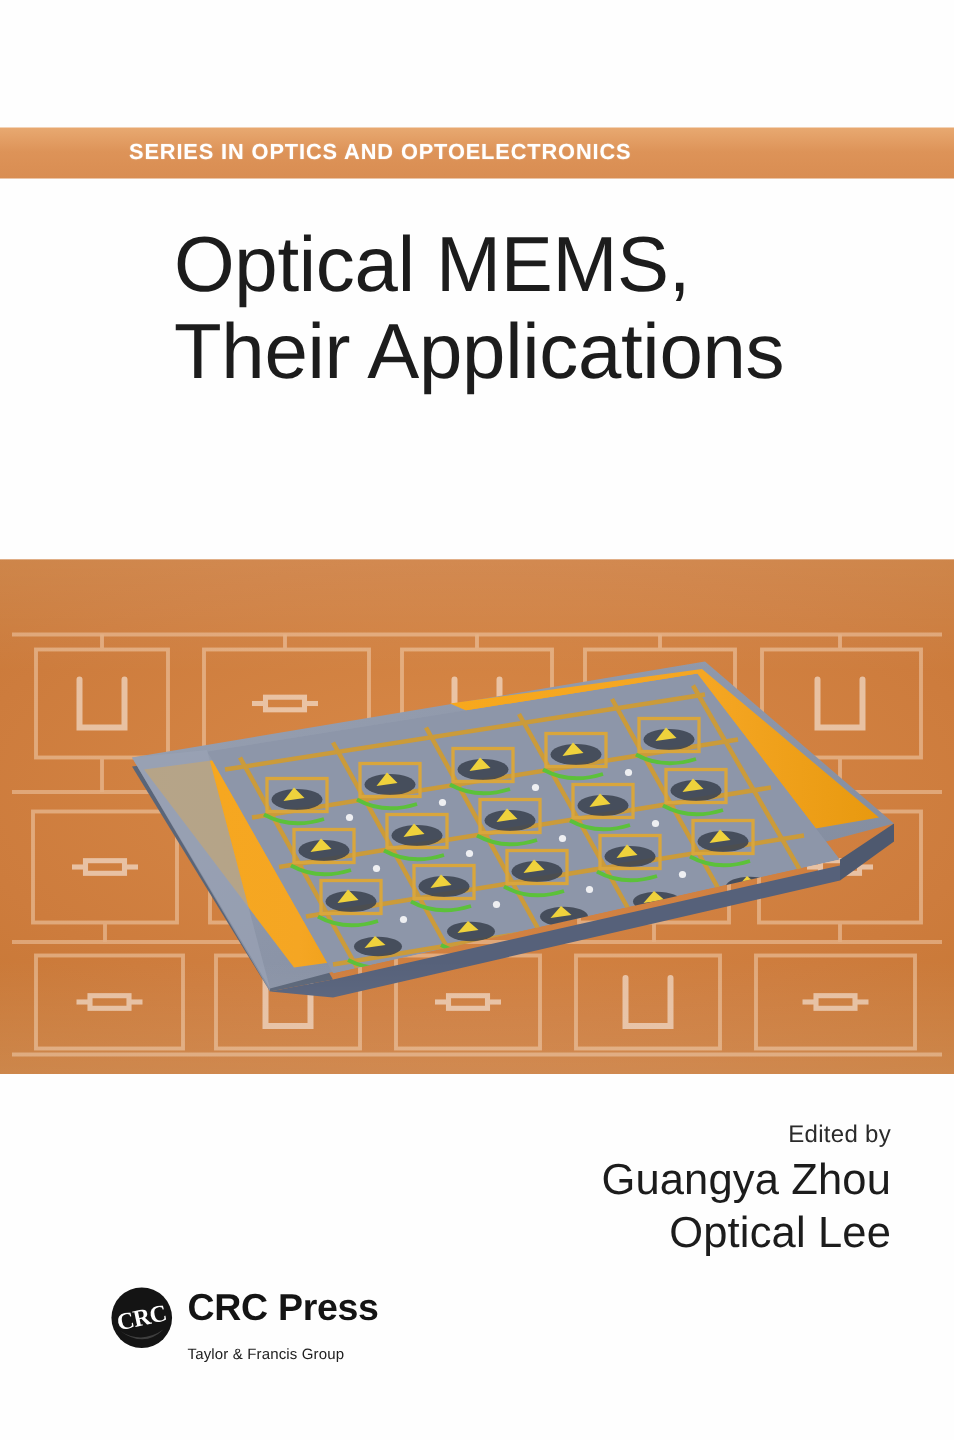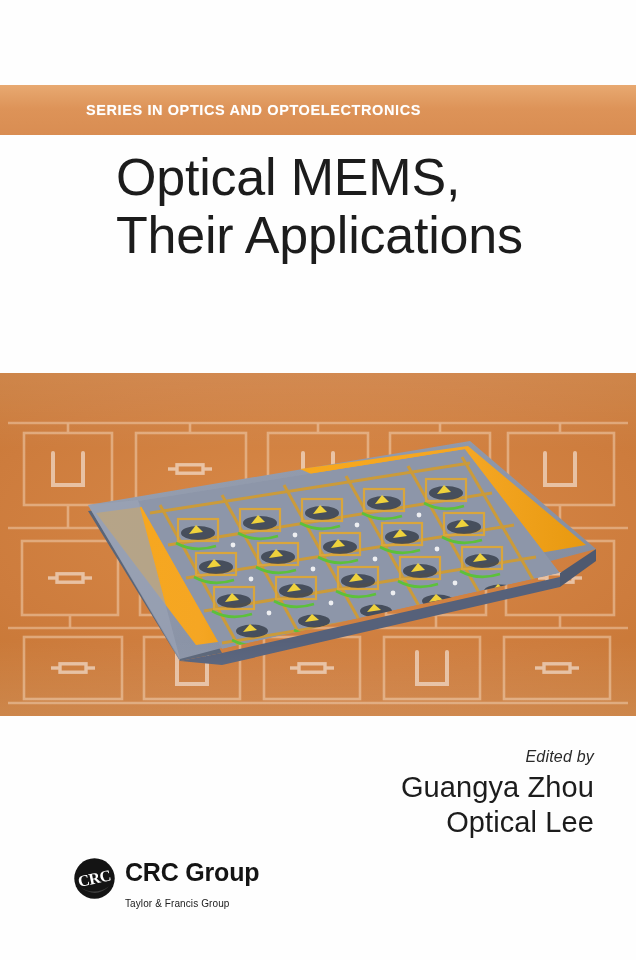--- a/index.html
+++ b/index.html
@@ -18,21 +18,21 @@
     background: #fefefe;
     overflow: hidden;
   }
 
   
   #series-band {
     position: absolute;
     left: 0;
     top: 85px;
     width: 636px;
-    height: 50px;
+    height: 34px;
     background: linear-gradient(180deg, #e8a971 0%, #dd9358 48%, #d98d52 100%);
     display: flex;
     align-items: center;
   }
   #series-text {
     color: #ffffff;
     font-size: 14.5px;
     font-weight: bold;
     letter-spacing: 0.6px;
     margin-left: 86px;
@@ -94,21 +94,20 @@
 
   
   #editors {
     position: absolute;
     right: 42px;
     top: 748px;
     text-align: right;
   }
   #edited-by {
     font-size: 16px;
-    font-style: italic;
     color: #2a2a2a;
     letter-spacing: 0.2px;
     margin-bottom: 4px;
   }
   .editor-name {
     font-size: 29px;
     line-height: 35px;
     font-weight: 300;
     color: #1c1c1c;
     letter-spacing: 0.1px;
@@ -476,18 +475,18 @@
 
   <div id="publisher">
     <svg id="crc-mark" viewBox="0 0 100 100">
       <circle cx="50" cy="50" r="47" fill="#141414"></circle>
       <g fill="#ffffff" transform="translate(50,52) rotate(-12) translate(-50,-52)">
         <text x="50" y="62" text-anchor="middle" font-family="Liberation Serif, serif" font-size="37" font-weight="bold" letter-spacing="-1">CRC</text>
       </g>
       <path d="M 16 70 q 34 22 68 -2 q -30 30 -68 2 z" fill="#ffffff" opacity="0.18"></path>
     </svg>
     <div id="crc-text-wrap">
-      <div id="crc-name">CRC Group</div>
+      <div id="crc-name">CRC Press</div>
       <div id="crc-sub">Taylor &amp; Francis Group</div>
     </div>
   </div>
 
 </div>
 
 </body></html>

